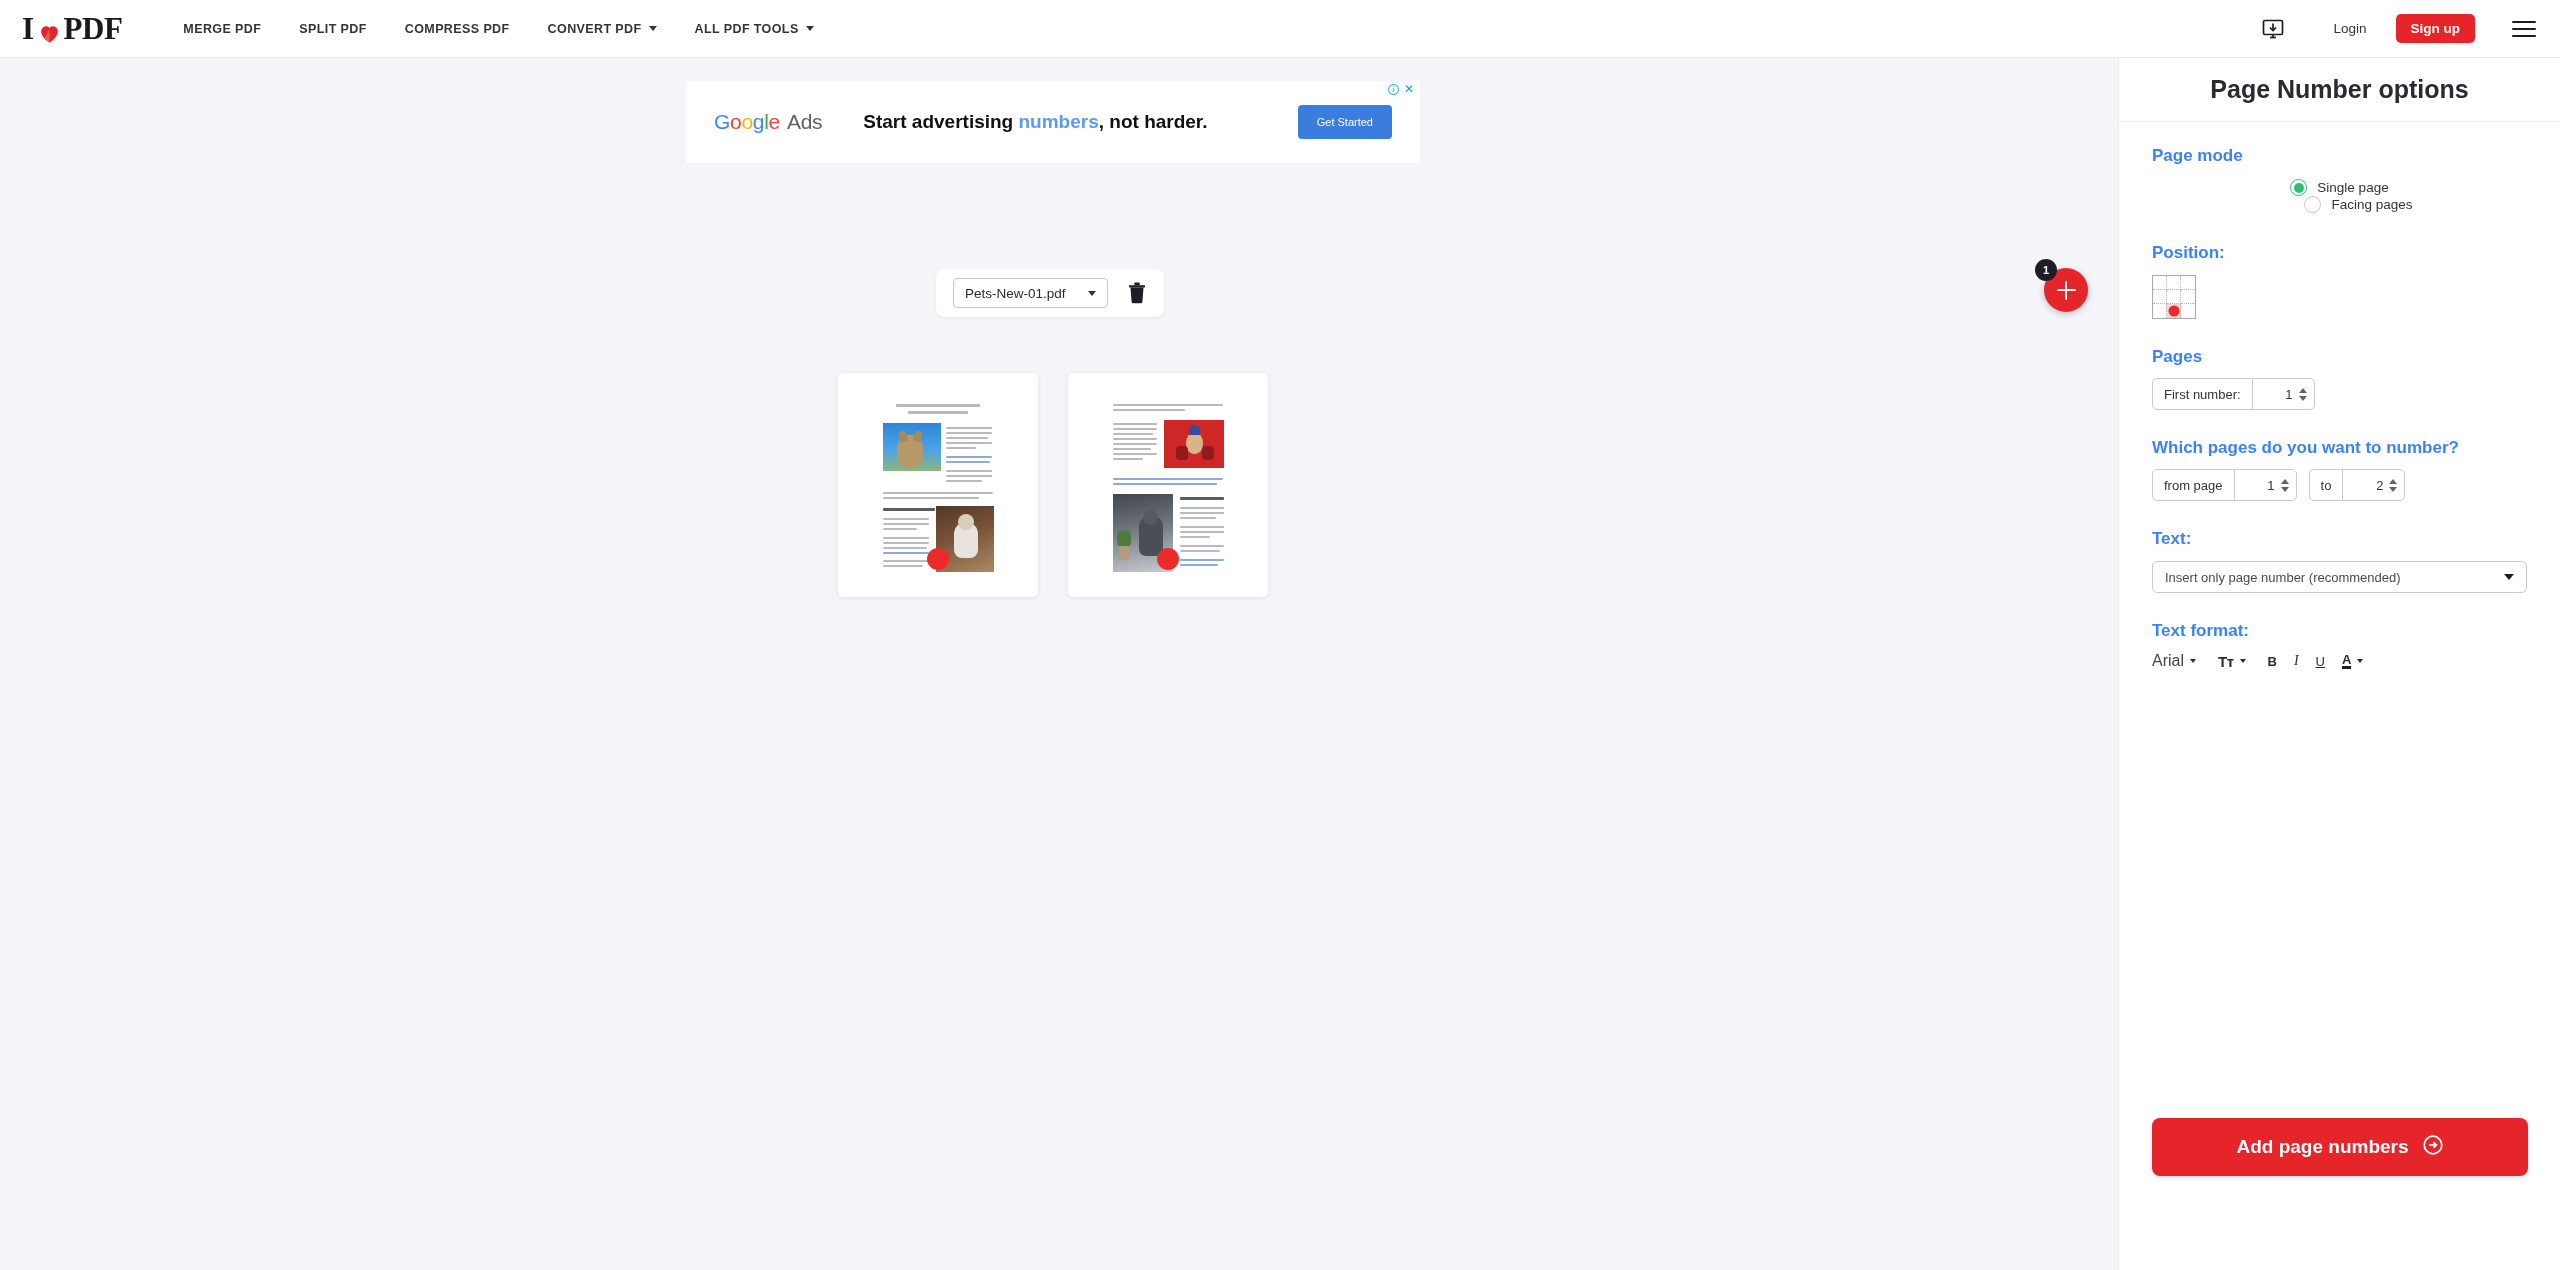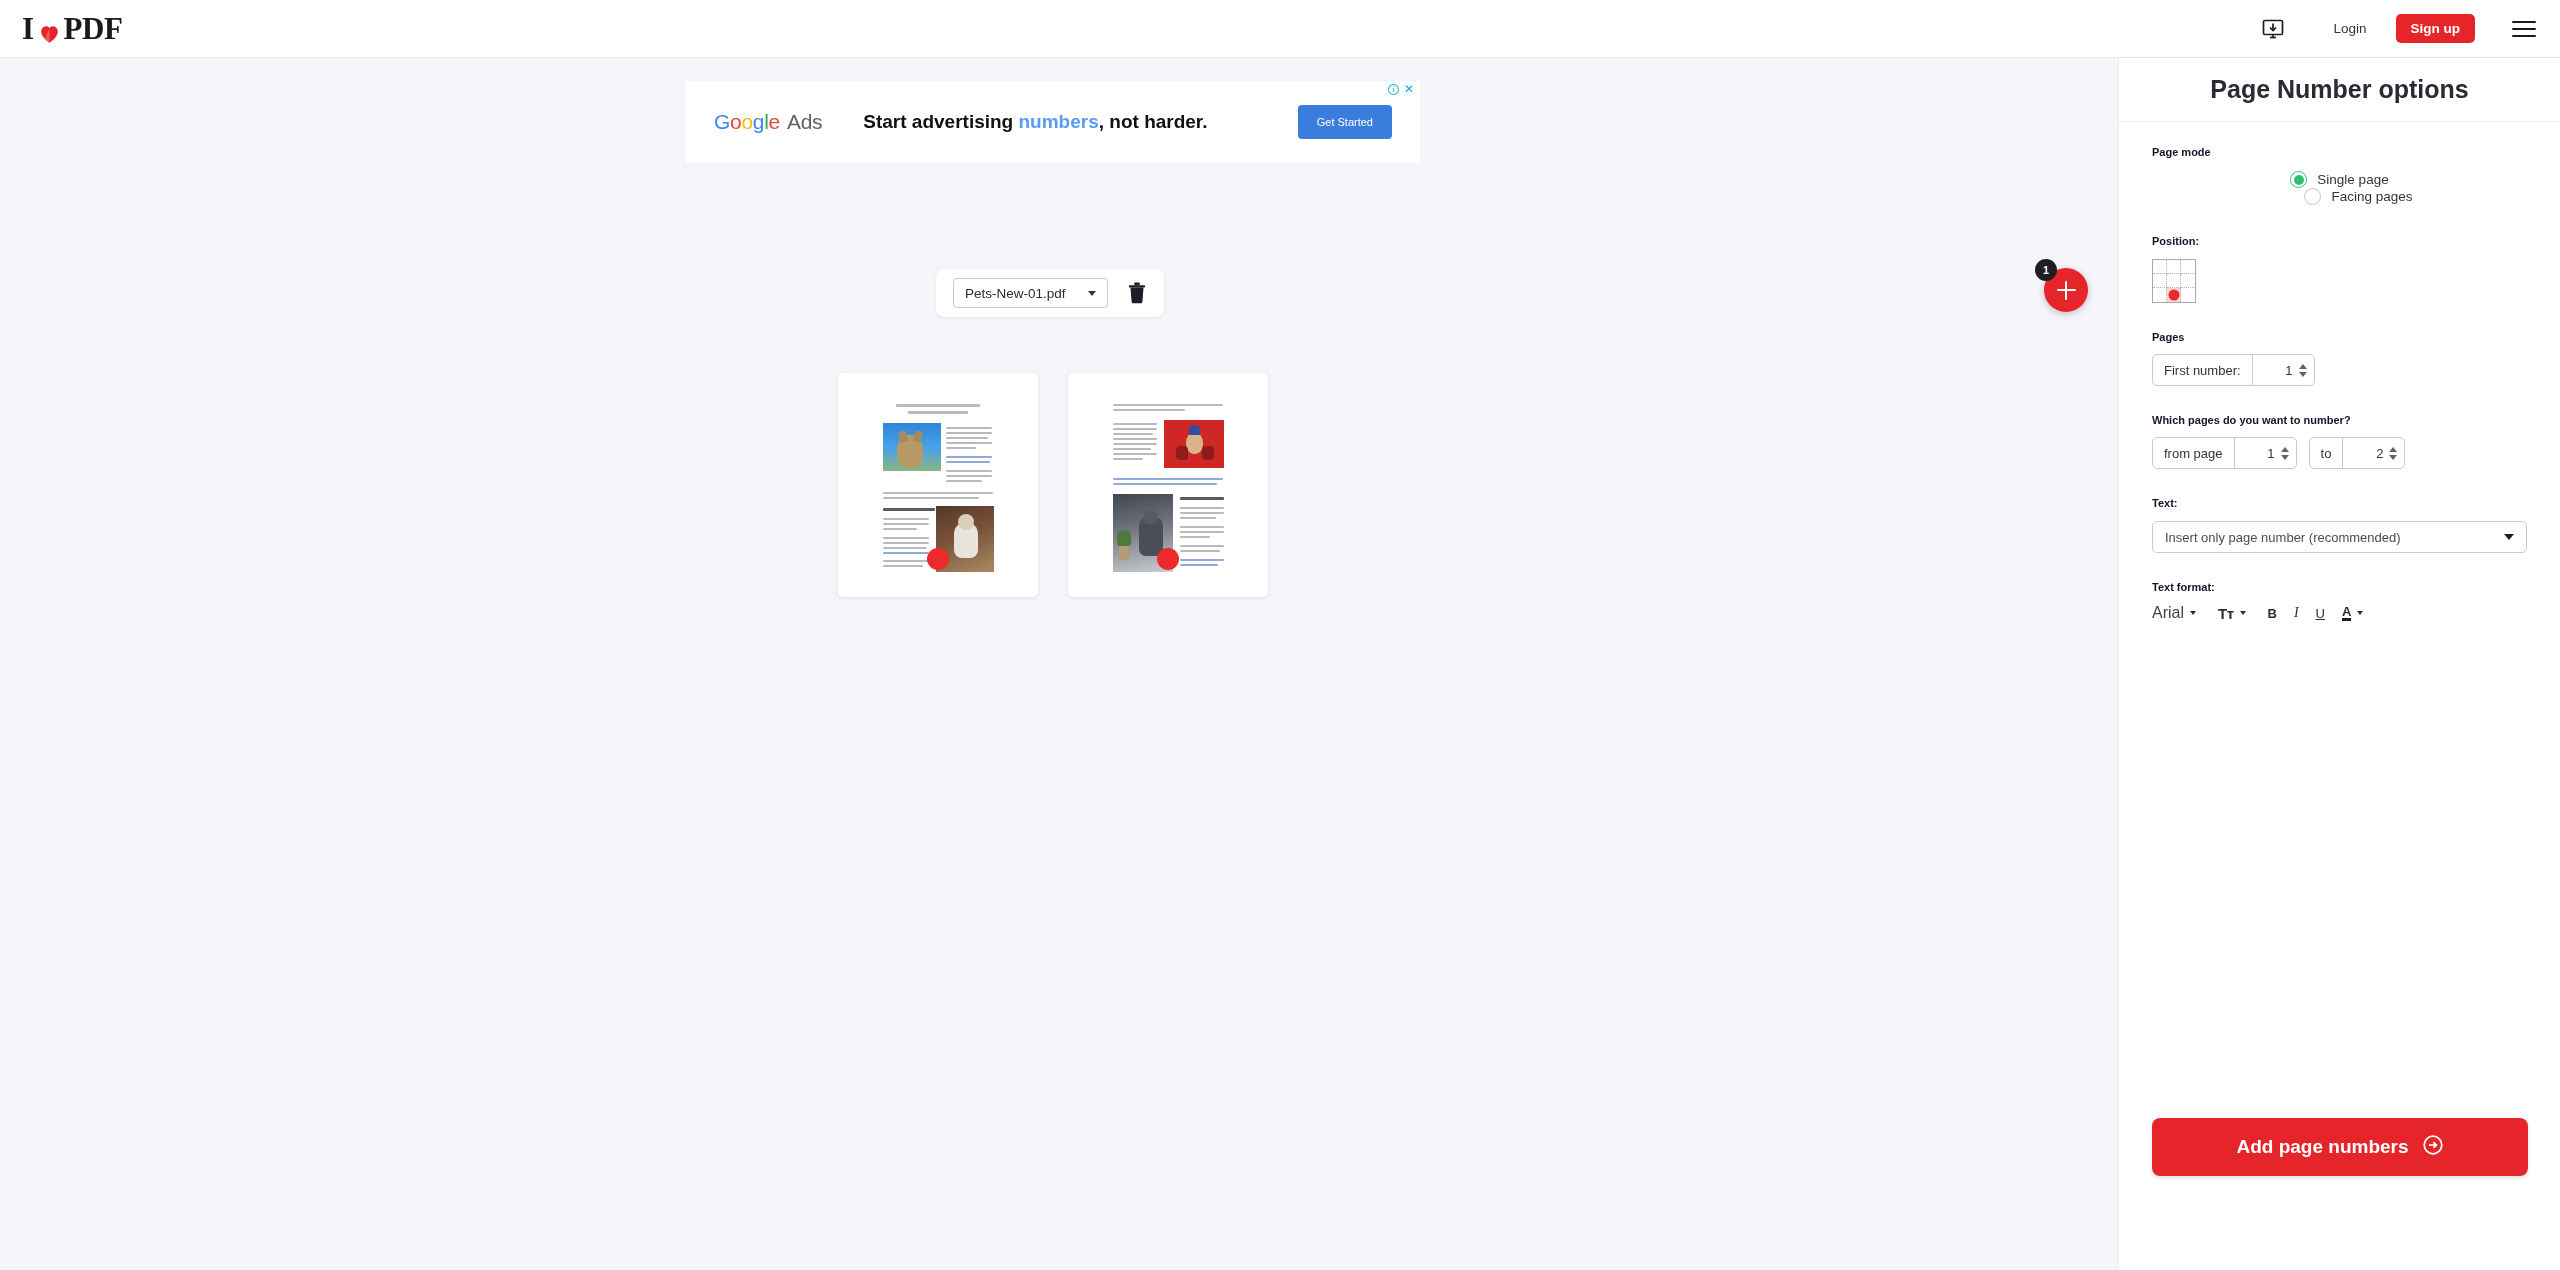--- a/index.html
+++ b/index.html
@@ -173,21 +173,21 @@
     background:#ffffff; border-left: 1px solid #ececf2;
     z-index: 25;
   }
   .side-title {
     height: 64px; display:flex; align-items:center; justify-content:center;
     font-size: 25px; font-weight: bold; color:#2a2a33;
     border-bottom: 1px solid #ececf2;
   }
   .side-body { padding: 24px 33px 0 33px; position: relative; height: 1082px; }
 
-  .lbl { font-size: 11px; font-weight: bold; color:#0f172a; }
+  .lbl { font-size: 17px; font-weight: bold; color:#3b82f6; }
 
   .radio-row { display:flex; align-items:center; gap: 0; margin-top: 13px; flex-direction: column; }
   .radio-opt { display:flex; align-items:center; gap: 10px; cursor:pointer; font-size:13.5px; color:#33333a; }
   .radio-opt + .radio-opt { margin-left: 38px; }
   .rb { width: 17px; height:17px; border-radius:50%; border: 1.5px solid #c4c4cc; background:#fff; position:relative; }
   .rb.on { border-color:#2fbf71; }
   .rb.on::after {
     content:""; position:absolute; inset: 2.5px; border-radius:50%; background:#2fbf71;
   }
 
@@ -261,20 +261,39 @@
       <span>I</span>
       <span class="heart">
         <svg viewBox="0 0 24 24" width="25" height="25">
           <path d="M12 21s-8-5.2-8-10.6C4 7 6.4 5 9 5c1.7 0 3 .9 3 2.3C12 5.9 13.3 5 15 5c2.6 0 5 2 5 5.4C20 15.8 12 21 12 21z" fill="#e5252a"></path>
           <path d="M12 7.3V21s-2.4-1.6-4.6-4.1L12 7.3z" fill="#ffffff" opacity="0.25"></path>
         </svg>
       </span>
       <span>PDF</span>
     </div>
 
+    <div class="nav">
+      <div class="nav-item">
+        <span>MERGE PDF</span>
+      </div>
+      <div class="nav-item">
+        <span>SPLIT PDF</span>
+      </div>
+      <div class="nav-item">
+        <span>COMPRESS PDF</span>
+      </div>
+      <div class="nav-item">
+        <span>CONVERT PDF</span>
+        <i class="caret-sm"></i>
+      </div>
+      <div class="nav-item">
+        <span>ALL PDF TOOLS</span>
+        <i class="caret-sm"></i>
+      </div>
+    </div>
 
     <div class="header-right">
       <div class="dl-icon">
         <svg viewBox="0 0 24 24" width="24" height="24" fill="none" stroke="#1d1d26" stroke-width="1.7">
           <rect x="2.5" y="3.5" width="19" height="14" rx="1.5"></rect>
           <line x1="9" y1="20.5" x2="15" y2="20.5"></line>
           <line x1="12" y1="17.5" x2="12" y2="20.5"></line>
           <line x1="12" y1="6.5" x2="12" y2="13"></line>
           <polyline points="9,10.5 12,13.5 15,10.5"></polyline>
         </svg>

